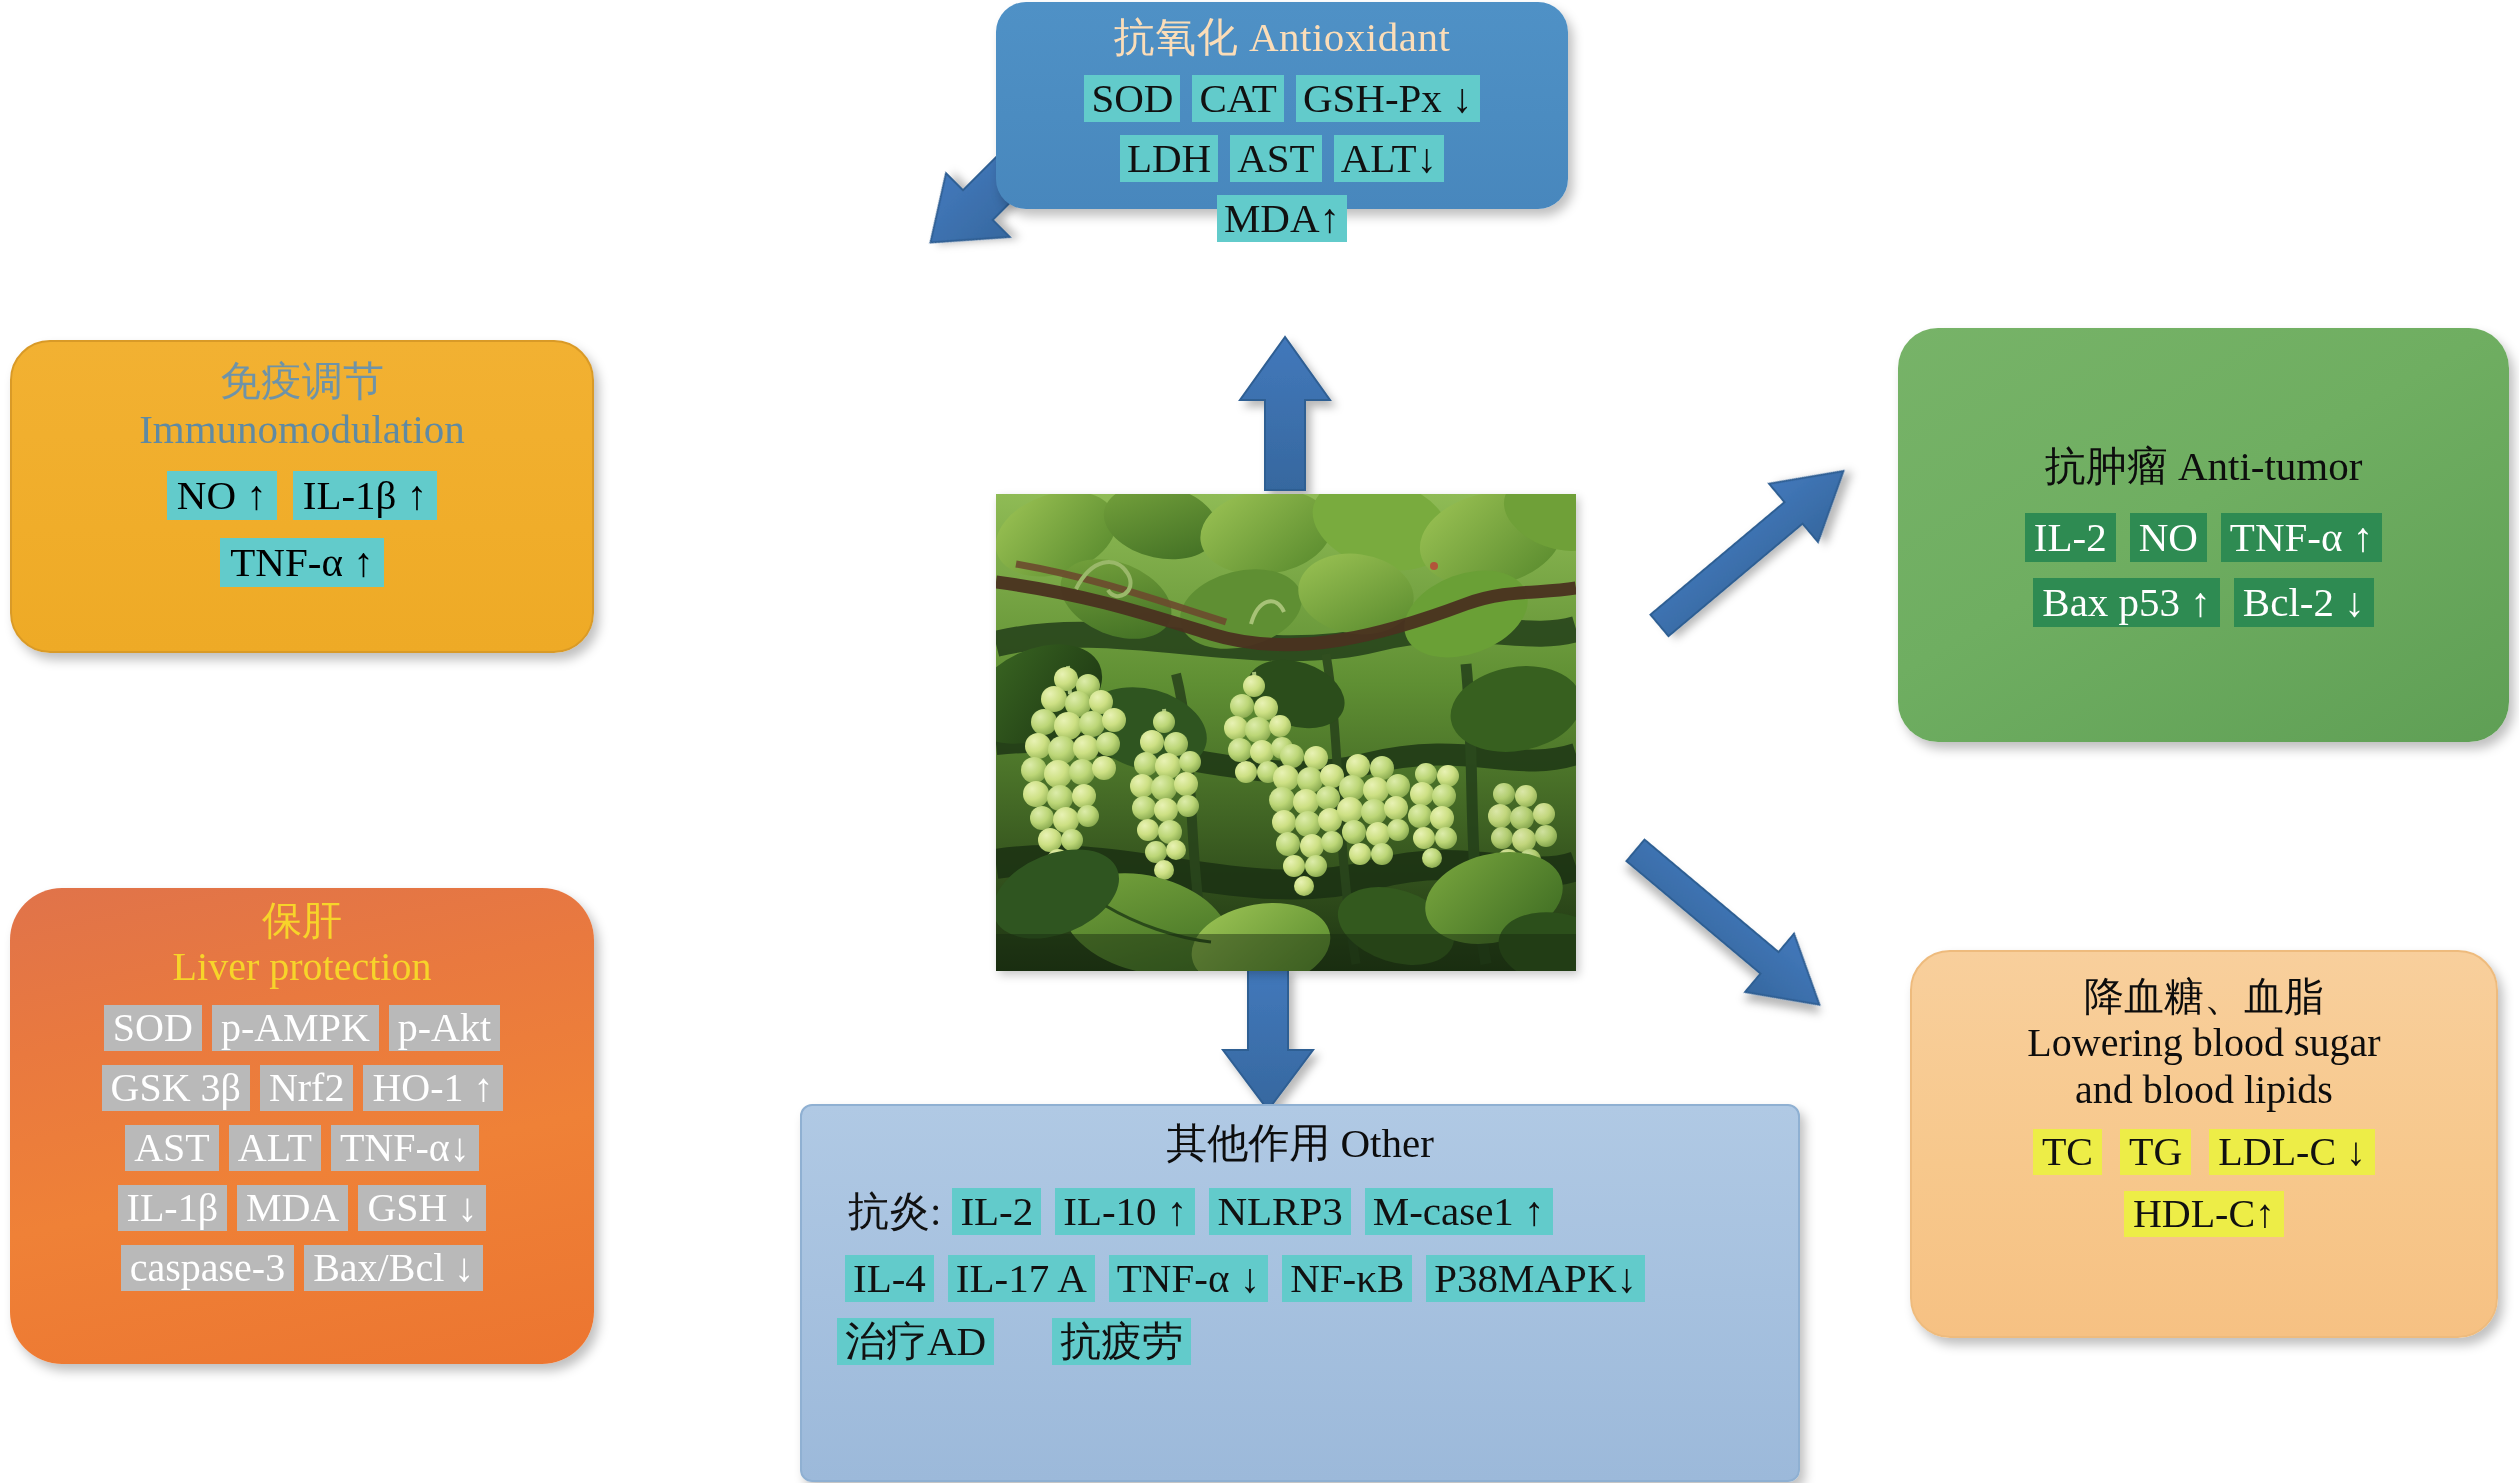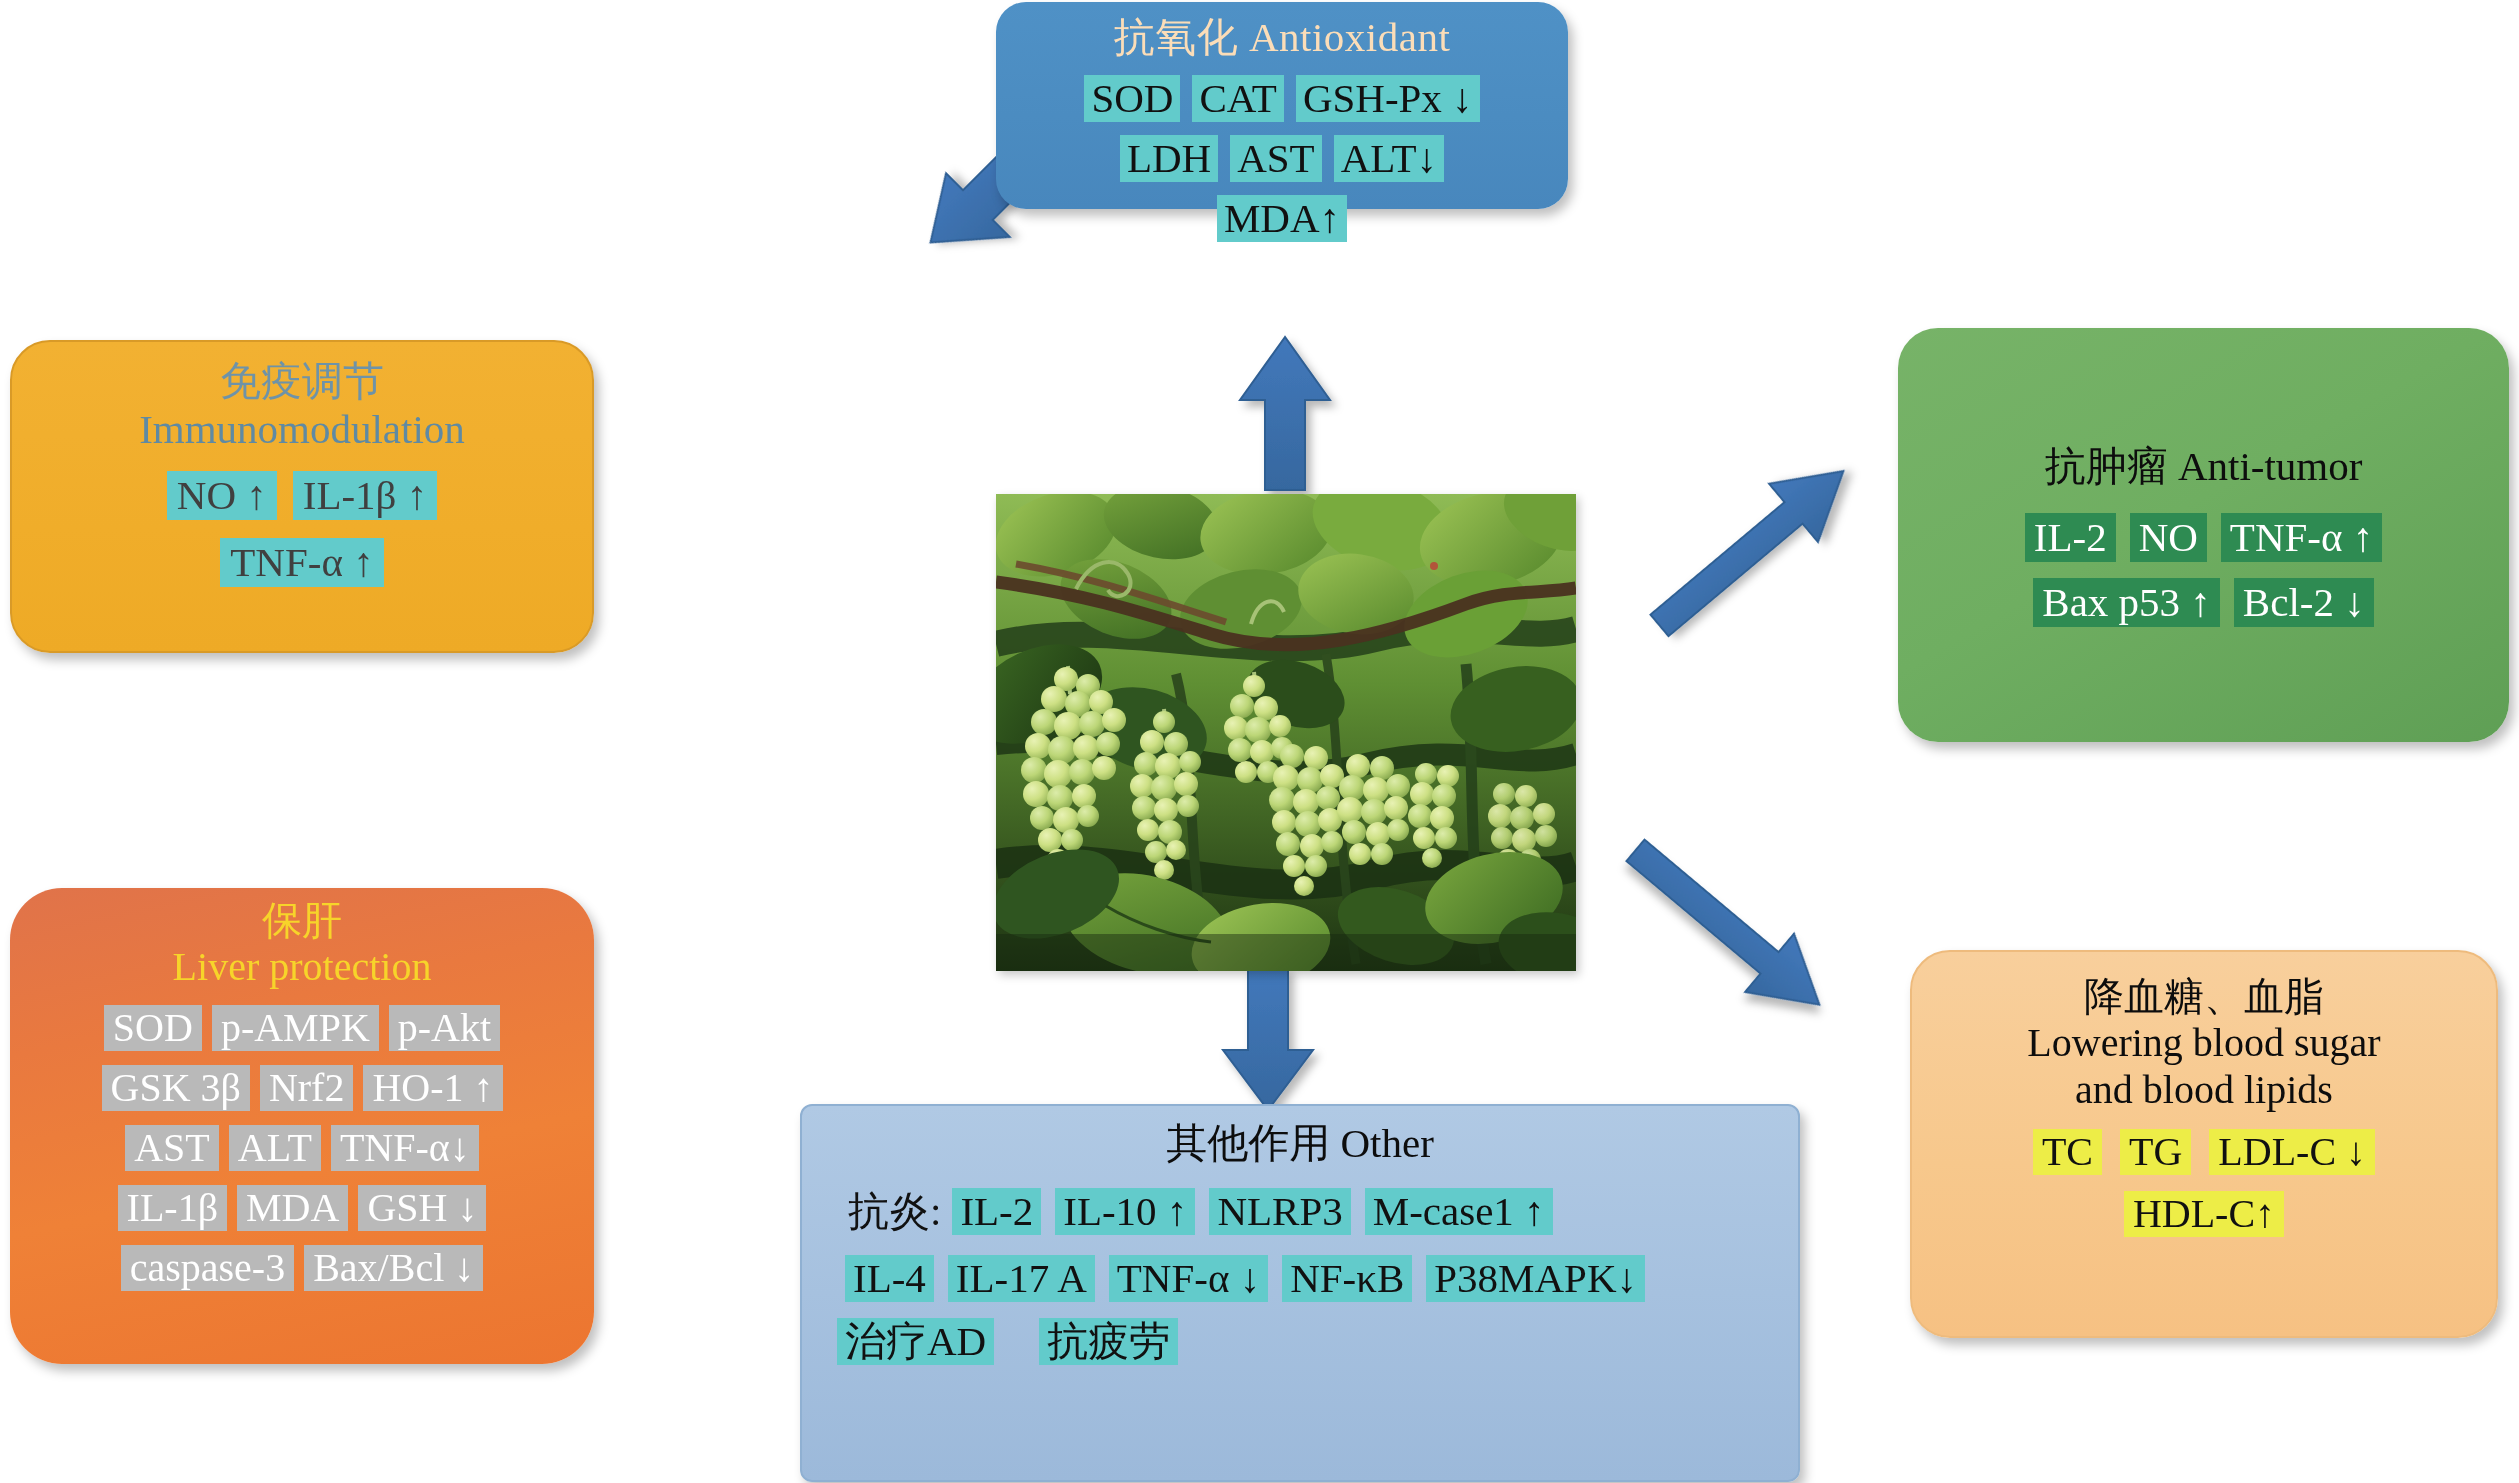--- a/index.html
+++ b/index.html
@@ -26,21 +26,21 @@
   #box-antiox .title{color:#fbddb8;font-size:41px;letter-spacing:.5px;}
   #box-antiox .tag{background:#62cbcb;color:#111;font-size:41px;padding:2px 7px;margin:0 6px;}
   #box-antiox .row{margin-top:13px;}
 
   
   #box-immuno{left:10px;top:340px;width:584px;height:313px;
      background:linear-gradient(180deg,#f2b132 0%,#f0ad2a 60%,#eeaa26 100%);
      border:2px solid #d99a27;border-radius:40px;padding-top:16px;}
   #box-immuno .title{color:#5f8aa3;font-size:41px;}
   #box-immuno .title .cn{color:#6e93a8;}
-  #box-immuno .tag{background:#62cbcb;color:#404040;font-size:41px;padding:3px 10px;margin:0 8px;}
+  #box-immuno .tag{background:#62cbcb;color:#000000;font-size:41px;padding:3px 10px;margin:0 8px;}
   #box-immuno .row{margin-top:18px;}
 
   
   #box-liver{left:10px;top:888px;width:584px;height:476px;
      background:linear-gradient(168deg,#e0734a 0%,#e9793f 28%,#ef8137 58%,#ec7530 100%);
      border-radius:52px;padding-top:10px;}
   #box-liver .title{color:#f7d42a;font-size:40px;}
   #box-liver .tag{background:#b9b9b9;color:#fff;font-size:40px;padding:2px 9px;margin:0 5px;}
   #box-liver .row{margin-top:14px;}
 
@@ -62,21 +62,21 @@
 
   
   #box-other{left:800px;top:1104px;width:1000px;height:378px;
      background:linear-gradient(180deg,#b0c9e4 0%,#a6c1df 50%,#9cb9da 100%);
      border:2px solid #8fb0d2;border-radius:12px;padding-top:14px;}
   #box-other .title{color:#0d0d0d;font-size:41px;}
   #box-other .tag{background:#62cbcb;color:#111;font-size:41px;padding:2px 8px;margin:0 7px;}
   #box-other .plain{font-size:41px;color:#111;margin:0 4px;}
   #box-other .row{margin-top:16px;justify-content:flex-start;width:960px;padding-left:18px;box-sizing:border-box;}
   #box-other .row.r1{padding-left:24px;}
-  #box-other .row.r3{padding-left:10px;}
+  #box-other .row.r3{padding-left:10px;gap:13px;}
 
   
   #photo{position:absolute;left:996px;top:494px;width:580px;height:477px;
          box-shadow:3px 4px 9px rgba(0,0,0,.22);overflow:hidden;background:#2c4a20;}
   #photo svg{display:block;width:100%;height:100%;}
 
   
   #arrows{position:absolute;left:0;top:0;width:2519px;height:1483px;pointer-events:none;}
 </style>
 </head>

